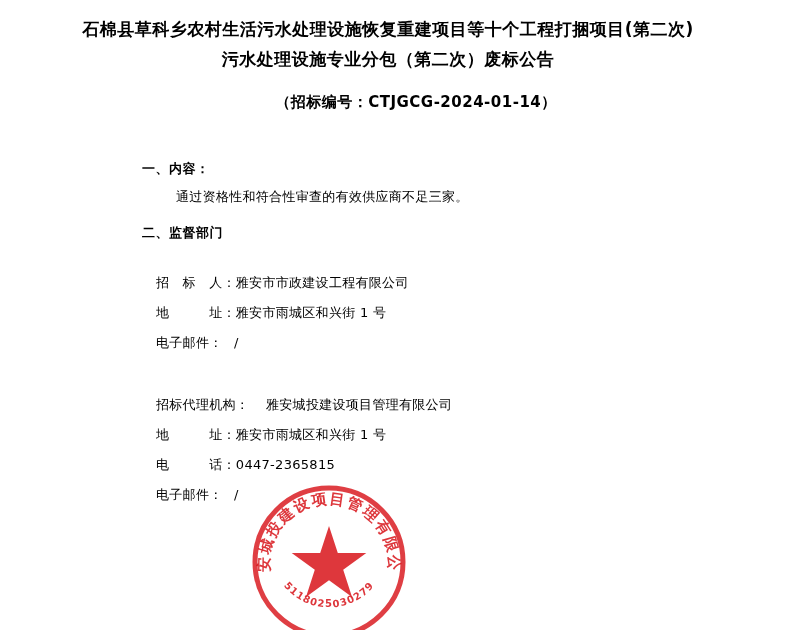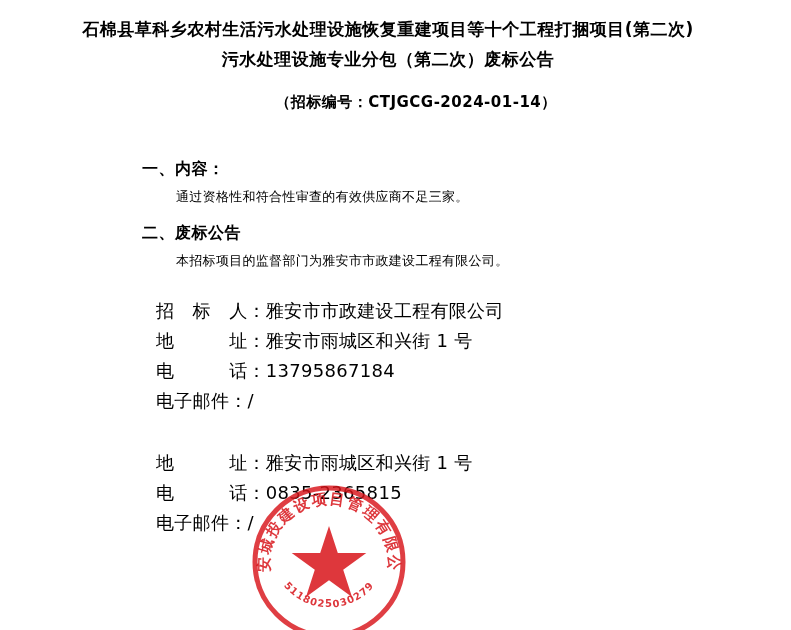--- a/index.html
+++ b/index.html
@@ -38,41 +38,41 @@
     text-align: center;
     font-size: 15px;
     font-weight: bold;
     line-height: 24px;
     letter-spacing: 0.5px;
   }
   .body-wrap {
     padding: 30px 120px 0 120px;
   }
   .section-heading {
-    font-size: 16px;
+    font-size: 13px;
     font-weight: bold;
     margin: 0 0 0 22px;
     padding: 0;
     line-height: 22px;
     letter-spacing: 0.5px;
   }
   .section-gap {
     height: 14px;
   }
   .para {
     font-size: 13px;
     line-height: 22px;
     margin: 6px 0 0 56px;
     letter-spacing: 0.3px;
   }
   .contact-block {
     margin-top: 10px;
   }
   .contact-row {
-    font-size: 18px;
+    font-size: 13px;
     line-height: 30px;
     margin-left: 36px;
     white-space: nowrap;
     letter-spacing: 0.3px;
   }
   .contact-row .lbl {
     display: inline-block;
     min-width: 78px;
   }
   .contact-row .lbl.wide {
@@ -116,51 +116,50 @@
     <div class="section-gap"></div>
 
     <div>
       <div class="section-heading">一、内容：</div>
       <div class="para">通过资格性和符合性审查的有效供应商不足三家。</div>
     </div>
 
     <div class="section-gap"></div>
 
     <div>
-      <div class="section-heading">二、废标公告</div>
-      <div class="para">本招标项目的监督部门为雅安市市政建设工程有限公司。</div>
+      <div class="section-heading">二、监督部门</div>
     </div>
 
     <div class="section-gap"></div>
 
     <div>
 
       <div class="contact-block">
         <div class="contact-row">
           <span class="lbl">招　标　人：</span><span class="val">雅安市市政建设工程有限公司</span>
         </div>
         <div class="contact-row">
           <span class="lbl">地　　　址：</span><span class="val">雅安市雨城区和兴街 1 号</span>
         </div>
         <div class="contact-row">
-          <span class="lbl">电　　　话：</span><span class="val">13795867184</span>
-        </div>
-        <div class="contact-row">
           <span class="lbl">电子邮件：</span><span class="val">/</span>
         </div>
       </div>
 
       <div class="spacer-block"></div>
 
       <div class="contact-block">
         <div class="contact-row">
+          <span class="lbl wide">招标代理机构：</span><span class="val">雅安城投建设项目管理有限公司</span>
+        </div>
+        <div class="contact-row">
           <span class="lbl">地　　　址：</span><span class="val">雅安市雨城区和兴街 1 号</span>
         </div>
         <div class="contact-row">
-          <span class="lbl">电　　　话：</span><span class="val">0835-2365815</span>
+          <span class="lbl">电　　　话：</span><span class="val">0447-2365815</span>
         </div>
         <div class="contact-row">
           <span class="lbl">电子邮件：</span><span class="val">/</span>
         </div>
       </div>
 
     </div>
   </div>
 
   <div class="seal">

